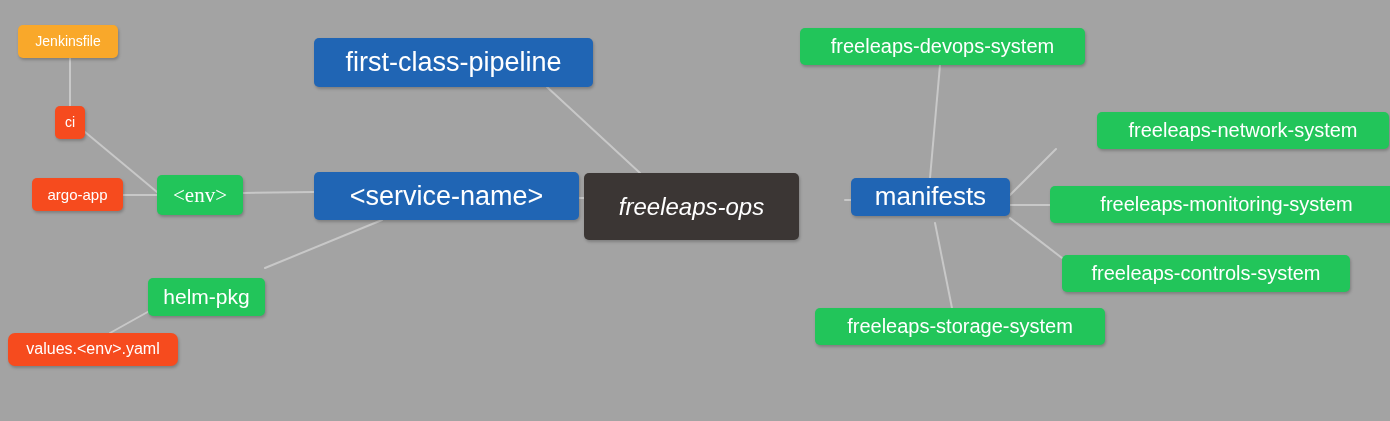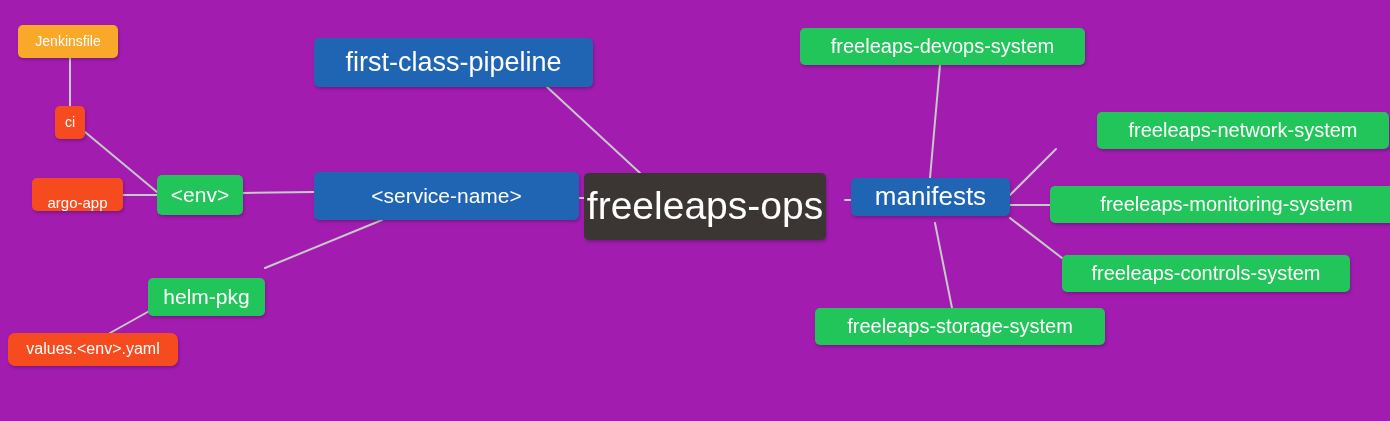--- a/index.html
+++ b/index.html
@@ -9,21 +9,21 @@
     background: #ffffff;
   }
   body {
     font-family: "Liberation Sans", sans-serif;
     -webkit-font-smoothing: antialiased;
   }
   #canvas {
     position: relative;
     width: 1390px;
     height: 421px;
-    background: #a21caf;
+    background: #a3a3a3;
     overflow: hidden;
   }
   #edges {
     position: absolute;
     left: 0;
     top: 0;
     width: 1390px;
     height: 421px;
     pointer-events: none;
   }
@@ -66,39 +66,39 @@
       <line x1="1010" y1="218" x2="1062" y2="258" stroke="#c8c8c8" stroke-width="2" stroke-linecap="round"></line>
       <line x1="935" y1="223" x2="952" y2="308" stroke="#c8c8c8" stroke-width="2" stroke-linecap="round"></line>
     </svg>
   <div id="node-layer">
       <div class="node" style="left: 18px; top: 25px; width: 100px; height: 33px; background: rgb(249, 168, 42); font-size: 14px;">
         <span class="node-label">Jenkinsfile</span>
       </div>
       <div class="node" style="left: 55px; top: 106px; width: 30px; height: 33px; background: rgb(246, 75, 30); font-size: 14px;">
         <span class="node-label">ci</span>
       </div>
-      <div class="node" style="left: 32px; top: 178px; width: 91px; height: 33px; background: rgb(246, 75, 30); font-size: 15px; align-items: flex-end;">
+      <div class="node" style="left: 32px; top: 178px; width: 91px; height: 33px; background: rgb(246, 75, 30); font-size: 15px;">
         <span class="node-label">argo-app</span>
       </div>
-      <div class="node" style="left: 157px; top: 175px; width: 86px; height: 40px; background: rgb(34, 197, 90); font-size: 21px;">
+      <div class="node" style="left: 157px; top: 175px; width: 86px; height: 40px; background: rgb(34, 197, 90); font-size: 21px; font-family: Liberation Serif, serif;">
         <span class="node-label">&lt;env&gt;</span>
       </div>
       <div class="node" style="left: 148px; top: 257px; width: 117px; height: 38px; background: rgb(34, 197, 90); font-size: 21px; margin-top: 21px;">
         <span class="node-label">helm-pkg</span>
       </div>
       <div class="node" style="left: 8px; top: 333px; width: 170px; height: 33px; background: rgb(246, 75, 30); font-size: 16px; border-radius: 7px;">
         <span class="node-label">values.&lt;env&gt;.yaml</span>
       </div>
       <div class="node" style="left: 314px; top: 38px; width: 279px; height: 49px; background: rgb(32, 101, 180); font-size: 27px; text-align: center;">
         <span class="node-label">first-class-pipeline</span>
       </div>
-      <div class="node" style="left: 314px; top: 172px; width: 265px; height: 48px; background: rgb(32, 101, 180); font-size: 21px;">
+      <div class="node" style="left: 314px; top: 172px; width: 265px; height: 48px; background: rgb(32, 101, 180); font-size: 27px;">
         <span class="node-label">&lt;service-name&gt;</span>
       </div>
-      <div class="node" style="left: 584px; top: 173px; width: 242px; height: 67px; background: rgb(59, 54, 52); font-size: 39px;">
+      <div class="node" style="left: 584px; top: 173px; width: 215px; height: 67px; background: rgb(59, 54, 52); font-size: 24px; font-style: italic;">
         <span class="node-label">freeleaps-ops</span>
       </div>
       <div class="node" style="left: 851px; top: 178px; width: 159px; height: 38px; background: rgb(32, 101, 180); font-size: 26px;">
         <span class="node-label">manifests</span>
       </div>
       <div class="node" style="left: 800px; top: 28px; width: 285px; height: 37px; background: rgb(34, 197, 90); font-size: 20px;">
         <span class="node-label">freeleaps-devops-system</span>
       </div>
       <div class="node" style="left: 1056px; top: 112px; width: 292px; height: 37px; background: rgb(34, 197, 90); font-size: 20px; margin-left: 41px;">
         <span class="node-label">freeleaps-network-system</span>

